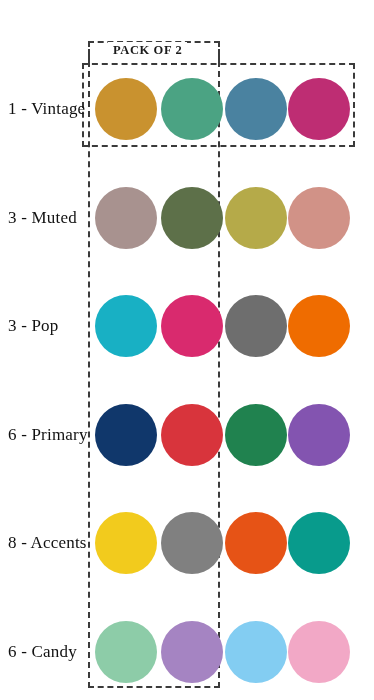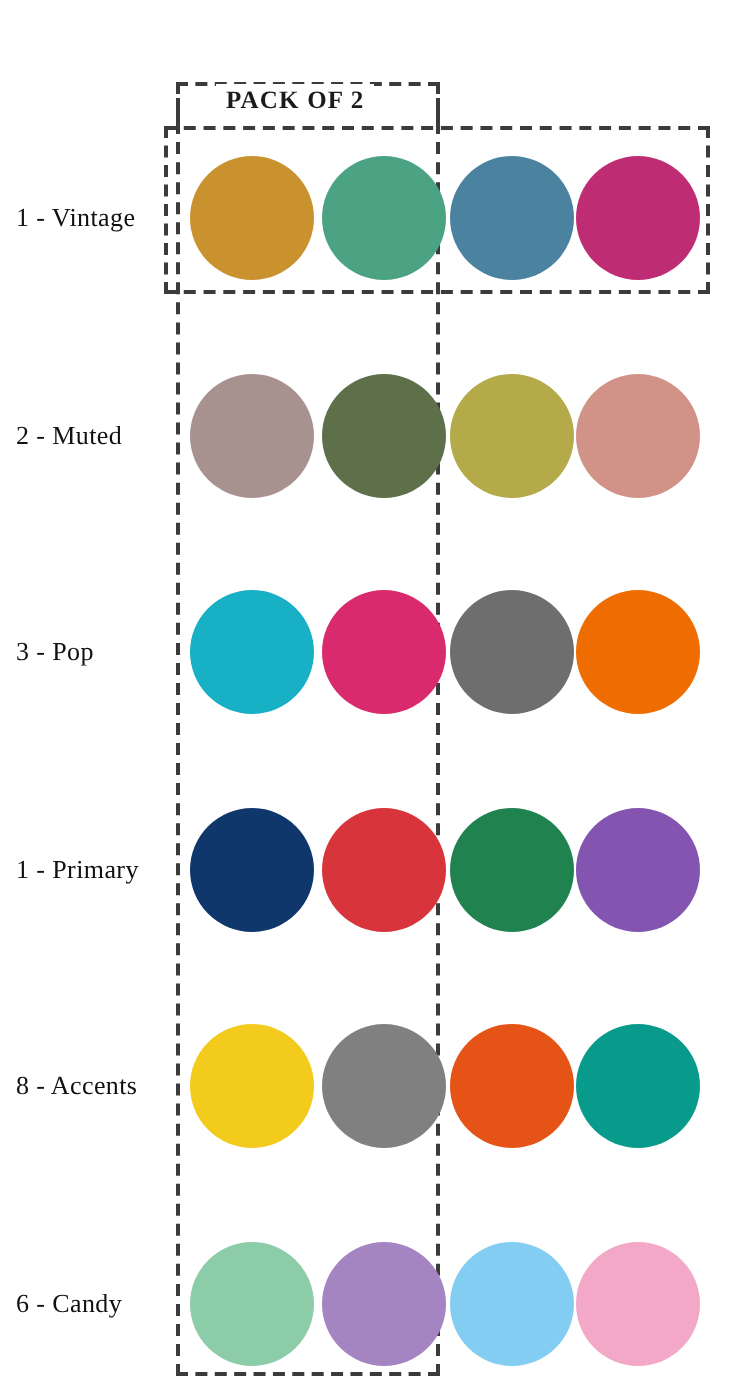--- a/index.html
+++ b/index.html
@@ -79,21 +79,21 @@
     left: 0;
     width: 374px;
     height: 62px;
   }
   .row-label {
     position: absolute;
     left: 8px;
     top: 50%;
     transform: translateY(-50%);
     font-family: "Liberation Serif", "DejaVu Serif", serif;
-    font-size: 13px;
+    font-size: 17px;
     font-weight: 400;
     color: #111111;
     white-space: nowrap;
     letter-spacing: 0.2px;
   }
   .swatch {
     position: absolute;
     top: 0;
     width: 62px;
     height: 62px;
@@ -117,35 +117,35 @@
 
   <div id="rows-host">
       <div class="palette-row" style="top: 62px;">
         <div class="row-label">1 - Vintage</div>
         <div class="swatch c0" title="#C9922F" style="background: rgb(201, 146, 47);"></div>
         <div class="swatch c1" title="#4BA383" style="background: rgb(75, 163, 131);"></div>
         <div class="swatch c2" title="#4A82A0" style="background: rgb(74, 130, 160);"></div>
         <div class="swatch c3" title="#BE2D73" style="background: rgb(190, 45, 115);"></div>
       </div>
       <div class="palette-row" style="top: 170.5px;">
-        <div class="row-label">2 - Muted</div>
+        <div class="row-label">3 - Muted</div>
         <div class="swatch c0" title="#A8928F" style="background: rgb(168, 146, 143);"></div>
         <div class="swatch c1" title="#5D7049" style="background: rgb(93, 112, 73);"></div>
         <div class="swatch c2" title="#B5AA49" style="background: rgb(181, 170, 73);"></div>
         <div class="swatch c3" title="#D19287" style="background: rgb(209, 146, 135);"></div>
       </div>
       <div class="palette-row" style="top: 279px;">
         <div class="row-label">3 - Pop</div>
         <div class="swatch c0" title="#18B0C4" style="background: rgb(24, 176, 196);"></div>
         <div class="swatch c1" title="#D92A6E" style="background: rgb(217, 42, 110);"></div>
         <div class="swatch c2" title="#6E6E6E" style="background: rgb(110, 110, 110);"></div>
         <div class="swatch c3" title="#EF6C00" style="background: rgb(239, 108, 0);"></div>
       </div>
       <div class="palette-row" style="top: 387.5px;">
-        <div class="row-label">1 - Primary</div>
+        <div class="row-label">6 - Primary</div>
         <div class="swatch c0" title="#10376B" style="background: rgb(16, 55, 107);"></div>
         <div class="swatch c1" title="#D8343C" style="background: rgb(216, 52, 60);"></div>
         <div class="swatch c2" title="#20824F" style="background: rgb(32, 130, 79);"></div>
         <div class="swatch c3" title="#8354B0" style="background: rgb(131, 84, 176);"></div>
       </div>
       <div class="palette-row" style="top: 496px;">
         <div class="row-label">8 - Accents</div>
         <div class="swatch c0" title="#F2CB1D" style="background: rgb(242, 203, 29);"></div>
         <div class="swatch c1" title="#808080" style="background: rgb(128, 128, 128);"></div>
         <div class="swatch c2" title="#E65316" style="background: rgb(230, 83, 22);"></div>

